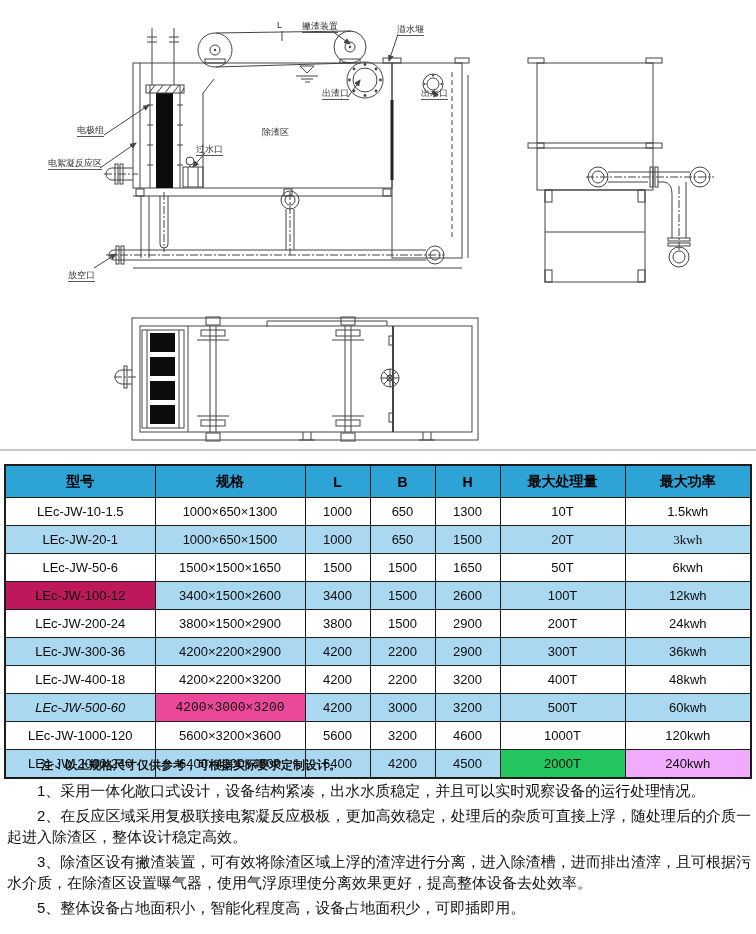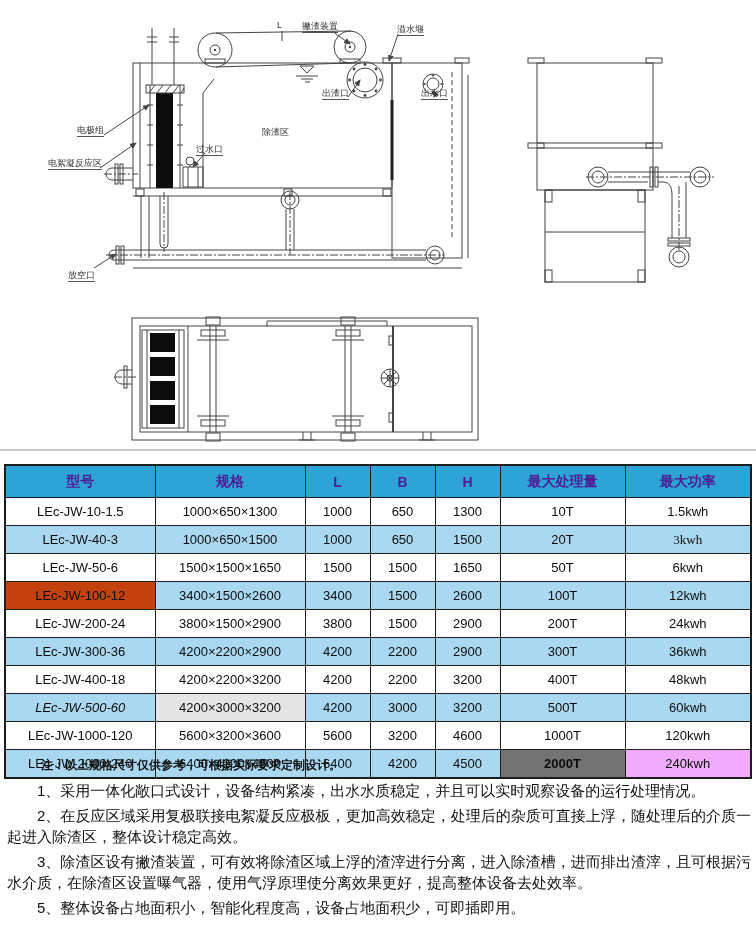--- a/index.html
+++ b/index.html
@@ -10,21 +10,21 @@
   .diagram svg{position:absolute;left:0;top:0;}
   .dlabel{position:absolute;font-size:9px;line-height:10px;color:#333;white-space:nowrap;
           border-bottom:1px solid #555;padding-bottom:1px;}
   .dlabel.plain{border-bottom:none;}
   .divider{position:absolute;left:0;top:449px;width:756px;height:2px;background:#c9c9c9;}
   
   table.spec{position:absolute;left:4px;top:464px;width:748px;border-collapse:collapse;
              table-layout:fixed;border:2px solid #1c1c1c;}
   table.spec th,table.spec td{border:1px solid #1c1c1c;text-align:center;vertical-align:middle;
              overflow:hidden;white-space:nowrap;}
-  table.spec th{height:29px;font-size:14px;font-weight:bold;color:#4c1d95;}
+  table.spec th{height:29px;font-size:14px;font-weight:bold;color:#000000;}
   table.spec td{height:25px;font-size:13px;color:#0c0c0c;background:#ffffff;}
   
   .note{position:absolute;left:5px;top:757px;font-size:12px;font-weight:bold;color:#111;padding-left:36px;}
   .features{position:absolute;left:7px;top:776px;width:744px;font-size:15px;line-height:21px;
             text-align:justify;}
   .features p{margin:4px 0;text-indent:2em;}
 </style>
 </head>
 <body>
 
@@ -273,39 +273,39 @@
         <tr>
           <td>LEc-JW-10-1.5</td>
           <td>1000×650×1300</td>
           <td>1000</td>
           <td>650</td>
           <td>1300</td>
           <td>10T</td>
           <td>1.5kwh</td>
         </tr>
         <tr>
-          <td style="background: rgb(169, 216, 240);">LEc-JW-40-3</td>
+          <td style="background: rgb(169, 216, 240);">LEc-JW-20-1</td>
           <td style="background: rgb(169, 216, 240);">1000×650×1500</td>
           <td style="background: rgb(169, 216, 240);">1000</td>
           <td style="background: rgb(169, 216, 240);">650</td>
           <td style="background: rgb(169, 216, 240);">1500</td>
           <td style="background: rgb(169, 216, 240);">20T</td>
           <td style="background: rgb(169, 216, 240); font-family: Liberation Serif, serif;">3kwh</td>
         </tr>
         <tr>
           <td>LEc-JW-50-6</td>
           <td>1500×1500×1650</td>
           <td>1500</td>
           <td>1500</td>
           <td>1650</td>
           <td>50T</td>
           <td>6kwh</td>
         </tr>
         <tr>
-          <td style="background: #c2410c; margin-top: 37px;">LEc-JW-100-12</td>
+          <td style="background: #be185d; margin-top: 37px;">LEc-JW-100-12</td>
           <td style="background: rgb(169, 216, 240);">3400×1500×2600</td>
           <td style="background: rgb(169, 216, 240);">3400</td>
           <td style="background: rgb(169, 216, 240);">1500</td>
           <td style="background: rgb(169, 216, 240);">2600</td>
           <td style="background: rgb(169, 216, 240);">100T</td>
           <td style="background: rgb(169, 216, 240);">12kwh</td>
         </tr>
         <tr>
           <td>LEc-JW-200-24</td>
           <td>3800×1500×2900</td>
@@ -328,21 +328,21 @@
           <td>LEc-JW-400-18</td>
           <td>4200×2200×3200</td>
           <td>4200</td>
           <td>2200</td>
           <td>3200</td>
           <td>400T</td>
           <td>48kwh</td>
         </tr>
         <tr>
           <td style="background: rgb(169, 216, 240); font-style: italic;">LEc-JW-500-60</td>
-          <td style="background: #e5e5e5;">4200×3000×3200</td>
+          <td style="background: #ec4899; font-family: Liberation Mono, monospace;">4200×3000×3200</td>
           <td style="background: rgb(169, 216, 240);">4200</td>
           <td style="background: rgb(169, 216, 240);">3000</td>
           <td style="background: rgb(169, 216, 240);">3200</td>
           <td style="background: rgb(169, 216, 240);">500T</td>
           <td style="background: rgb(169, 216, 240);">60kwh</td>
         </tr>
         <tr>
           <td>LEc-JW-1000-120</td>
           <td>5600×3200×3600</td>
           <td>5600</td>
@@ -350,21 +350,21 @@
           <td>4600</td>
           <td>1000T</td>
           <td>120kwh</td>
         </tr>
         <tr>
           <td style="background: rgb(169, 216, 240);">LEc-JW-2000-240</td>
           <td style="background: rgb(169, 216, 240);">6400×4200×4500</td>
           <td style="background: rgb(169, 216, 240);">6400</td>
           <td style="background: rgb(169, 216, 240);">4200</td>
           <td style="background: rgb(169, 216, 240);">4500</td>
-          <td style="background: #737373; font-weight: bold;">2000T</td>
+          <td style="background: #22c55e;">2000T</td>
           <td style="background: #f0abfc; margin-left: 9px;">240kwh</td>
         </tr>
       </tbody>
   </table>
 
   <div class="note">注：以上规格尺寸仅供参考，可根据实际要求定制设计。</div>
   <div class="features">
       <p>1、采用一体化敞口式设计，设备结构紧凑，出水水质稳定，并且可以实时观察设备的运行处理情况。</p>
       <p>2、在反应区域采用复极联接电絮凝反应极板，更加高效稳定，处理后的杂质可直接上浮，随处理后的介质一起进入除渣区，整体设计稳定高效。</p>
       <p>3、除渣区设有撇渣装置，可有效将除渣区域上浮的渣滓进行分离，进入除渣槽，进而排出渣滓，且可根据污水介质，在除渣区设置曝气器，使用气浮原理使分离效果更好，提高整体设备去处效率。</p>

